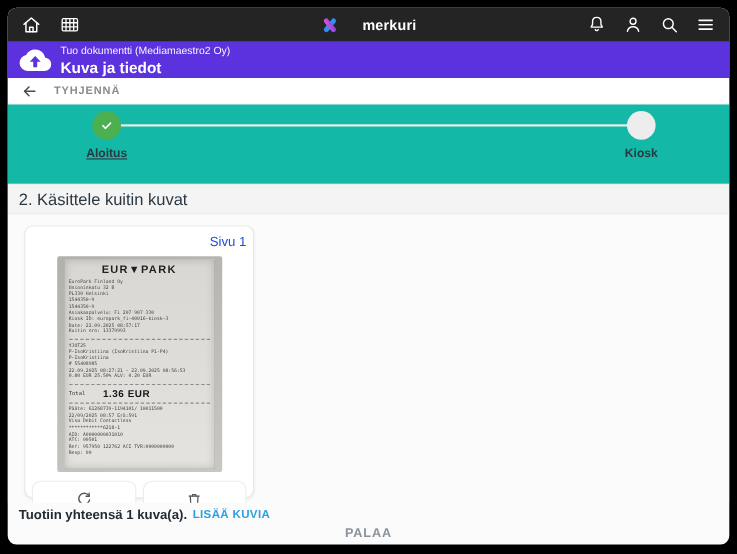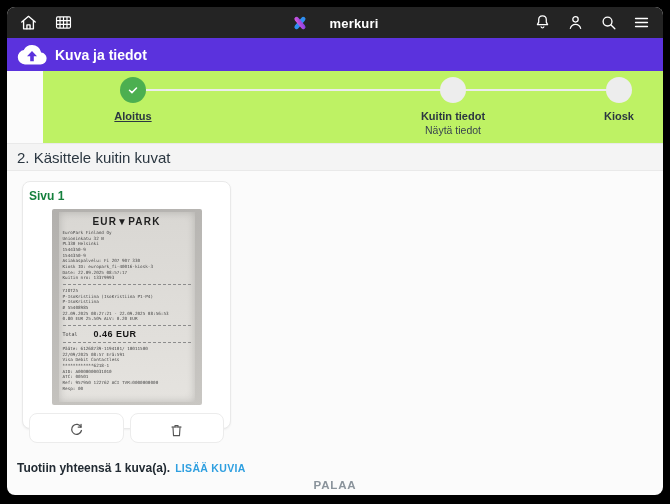--- a/index.html
+++ b/index.html
@@ -20,42 +20,42 @@
   .banner { height:33px; background:#5b32dd; display:flex; align-items:center; padding:0 10px; flex:0 0 auto; }
   .banner-text { margin-left:8px; color:#fff; }
   .banner-sub { font-size:9.5px; opacity:.95; }
   .banner-title { font-size:14px; font-weight:700; margin-top:1px; }
 
   
   .toolbar { height:24px; background:#fff; display:flex; align-items:center; padding:0 12px; gap:14px; border-bottom:1px solid #f2f2f2; flex:0 0 auto; }
   .clear-btn { font-size:10px; font-weight:600; color:#8a8a8a; letter-spacing:.8px; cursor:pointer; }
 
   
-  .stepper { height:72px; background:#bef264; position:relative; flex:0 0 auto;margin-left:36px; }
+  .stepper { height:72px; background:#14b8a6; position:relative; flex:0 0 auto; }
   .step-line { position:absolute; left:90px; width:486px; top:18px; height:2px; background:#ececec; }
   .step { position:absolute; transform:translateX(-50%); width:160px; text-align:center; top:6px; }
   .step.s1 { left:90px; } .step.s2 { left:236px; } .step.s3 { left:410px; } .step.s4 { left:576px; }
   .circle { width:26px; height:26px; border-radius:50%; margin:0 auto; position:relative; z-index:1; }
   .circle.done { background:#4caf50; display:flex; align-items:center; justify-content:center; }
   .circle.active { width:9px; height:9px; background:#fff; border:9px solid #53707f; }
   .circle.pending { background:#ededed; }
   .step-label { margin-top:7px; font-size:11px; font-weight:700; color:#2b3741; }
   .step-sub { margin-top:2px; font-size:10.5px; color:#39454f; }
   .u { text-decoration:underline; }
   .link-like { cursor:pointer; }
 
   
   .section-heading { height:28px; background:#f4f4f4; border-top:1px solid #e9e9e9; border-bottom:1px solid #e9e9e9;
                      display:flex; align-items:center; padding:0 10px; font-size:15px; font-weight:500; color:#2b3741; flex:0 0 auto; }
 
   
   .content { flex:1 1 auto; position:relative; background:#fbfbfb; overflow:hidden; }
   .card { position:absolute; left:15px; top:10px; width:209px; height:248px; background:#fff; border:1px solid #e9e9e9;
           border-radius:8px; box-shadow:0 1px 2px rgba(0,0,0,.05); padding:5px 6px; }
-  .card-title { text-align:left; font-size:12px; font-weight:700; color:#15803d; padding:2px 0 6px; }
+  .card-title { text-align:right; font-size:12px; font-weight:400; color:#1d4ed8; padding:2px 0 6px; }
 
   .photo { width:150px; height:196px; margin:0 auto; background:linear-gradient(160deg,#b2b0ad,#c9c7c3); position:relative; border-radius:2px; cursor:pointer; overflow:hidden; }
   .paper { position:absolute; left:7px; right:7px; top:3px; bottom:3px; background:linear-gradient(#d9d7d3,#e5e3df);
            box-shadow:inset 0 0 8px rgba(0,0,0,.18); padding:4px 4px; overflow:hidden; }
   .rcpt-logo { font-size:10px; font-weight:800; letter-spacing:1.2px; color:#1f1f1f; text-align:center; margin-bottom:3px;
                font-family:"Liberation Sans",sans-serif; }
   .rcpt-lines div { font-size:4.3px; line-height:1.32; color:#474747; font-family:"DejaVu Sans Mono",monospace; white-space:nowrap; }
   .rcpt-div { border-top:1px dashed #8c8c8c; margin:3px 0; }
   .rcpt-total { display:flex; align-items:center; margin:2px 0 2px; }
   .rcpt-total .lbl { font-size:5px; color:#3c3c3c; font-family:"DejaVu Sans Mono",monospace; }
@@ -127,43 +127,46 @@
       </svg>
     </div>
   </div>
 
   <div class="banner">
     <svg width="30" height="27" viewBox="0 0 30 26">
       <path fill="#fff" d="M24.2 10.9A9.2 9.2 0 0 0 15 3.5a9.1 9.1 0 0 0-8.2 5A7.3 7.3 0 0 0 .8 15.7 7.3 7.3 0 0 0 8 23h15.5a6.1 6.1 0 0 0 6.1-6.1c0-3.2-2.4-5.8-5.4-6z"></path>
       <path fill="#5b32dd" d="M15 9.5l5 5.2h-3.2v5h-3.6v-5H10z"></path>
     </svg>
     <div class="banner-text">
+      <div class="banner-sub">Tuo dokumentti (Mediamaestro2 Oy)</div>
       <div class="banner-title">Kuva ja tiedot</div>
     </div>
   </div>
 
+  <div class="toolbar">
+    <svg width="16" height="16" viewBox="0 0 24 24" fill="none" stroke="#4a4a4a" stroke-width="2" stroke-linecap="round" stroke-linejoin="round">
+      <path d="M19 12H5"></path>
+        <path d="M11 6l-6 6 6 6"></path>
+    </svg>
+    <span class="clear-btn">TYHJENNÄ</span>
+  </div>
 
   <div class="stepper">
     <div class="step-line"></div>
 
     <div class="step s1">
       <div class="circle done">
         <svg width="14" height="14" viewBox="0 0 24 24" fill="none" stroke="#fff" stroke-width="2.6" stroke-linecap="round" stroke-linejoin="round">
           <path d="M6 12.5l4.2 4L18 8.5"></path>
         </svg>
       </div>
       <div class="step-label u">Aloitus</div>
     </div>
 
 
-    <div class="step s3">
-      <div class="circle pending"></div>
-      <div class="step-label">Kuitin tiedot</div>
-      <div class="step-sub">Näytä tiedot</div>
-    </div>
 
     <div class="step s4">
       <div class="circle pending"></div>
       <div class="step-label">Kiosk</div>
     </div>
   </div>
 
   <div class="section-heading">2. Käsittele kuitin kuvat</div>
 
   <div class="content">
@@ -189,21 +192,21 @@
               <div>YJOT25</div>
               <div>P-IsoKristiina (IsoKristiina P1-P4)</div>
               <div>P-IsoKristiina</div>
               <div># 55408985</div>
               <div>22.09.2025 08:27:21 - 22.09.2025 08:56:53</div>
               <div>0.80 EUR 25.50% ALV: 0.20 EUR</div>
             </div>
           <div class="rcpt-div"></div>
           <div class="rcpt-total">
             <span class="lbl">Total</span>
-            <span class="val">0.46 EUR</span>
+            <span class="val">1.36 EUR</span>
           </div>
           <div class="rcpt-div"></div>
           <div class="rcpt-lines">
               <div>Pääte: 61268739-1194101/ 10011500</div>
               <div>22/09/2025 08:57          Erä:591</div>
               <div>Visa Debit Contactless</div>
               <div>************6218-1</div>
               <div>AID: A0000000031010</div>
               <div>ATC: 00501</div>
               <div>Ref: 957950 122762 ACI TVR:0000000000</div>

